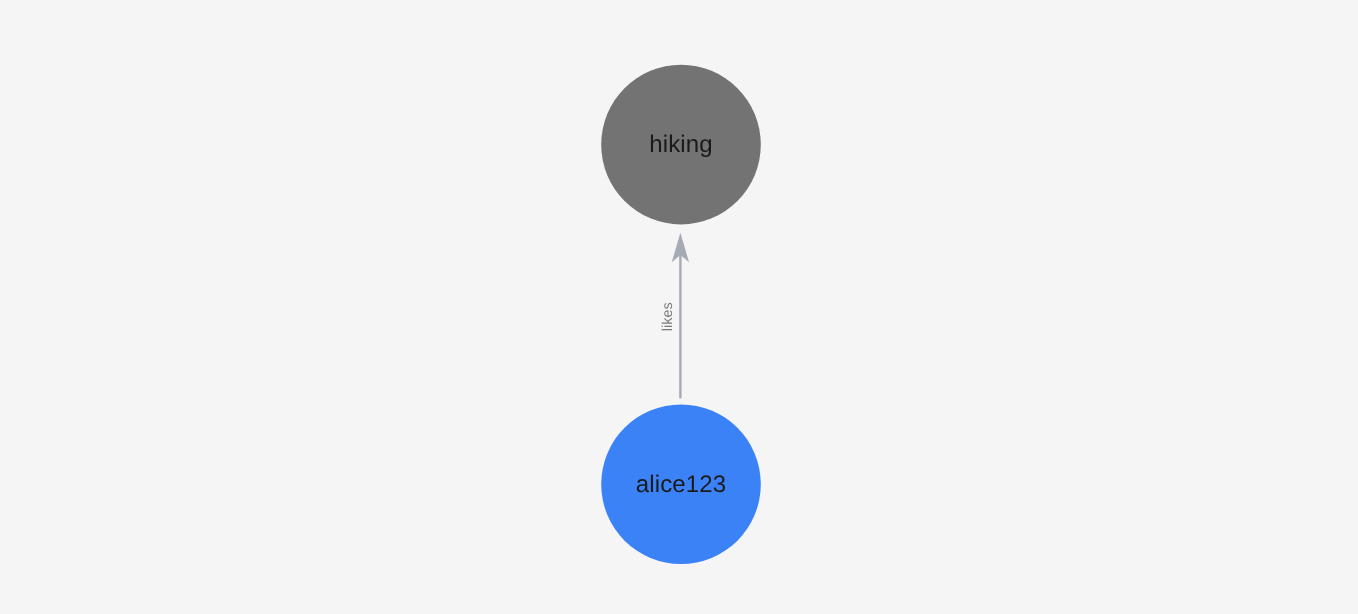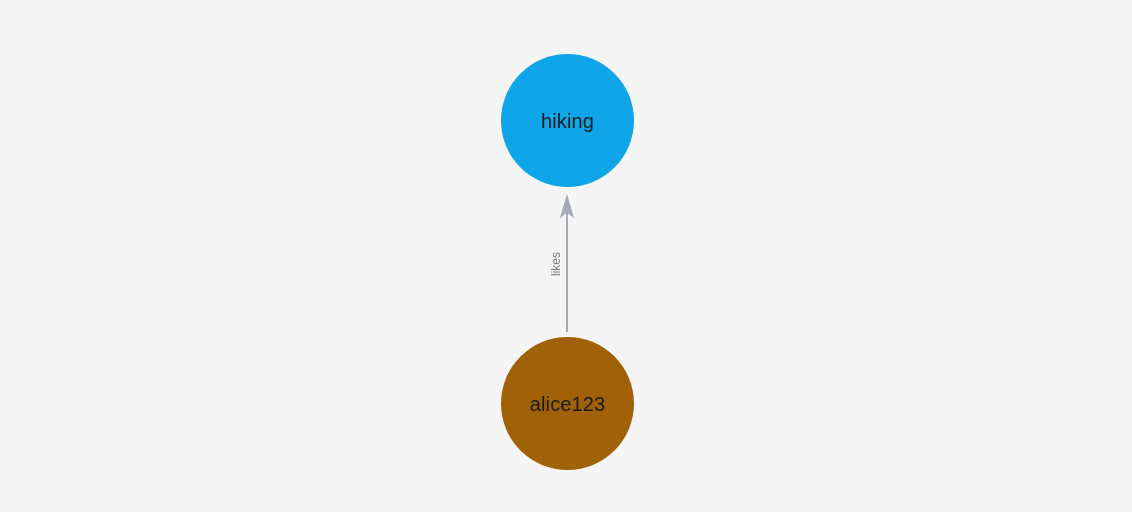--- a/index.html
+++ b/index.html
@@ -42,28 +42,28 @@
     letter-spacing: 0.1px;
     -webkit-user-select: none;
     user-select: none;
     white-space: nowrap;
   }
   #node-hiking {
     left: 501px;
     top: 54px;
     width: 133px;
     height: 133px;
-    background: #0ea5e9;
+    background: #737373;
   }
   #node-alice123 {
     left: 501px;
     top: 337px;
     width: 133px;
     height: 133px;
-    background: #a16207;
+    background: #3b82f6;
   }
   .edge-label {
     position: absolute;
     font-family: "Liberation Sans", sans-serif;
     font-size: 12px;
     color: #7a7a7a;
     white-space: nowrap;
     transform-origin: 50% 50%;
     transform: rotate(-90deg);
     -webkit-user-select: none;

